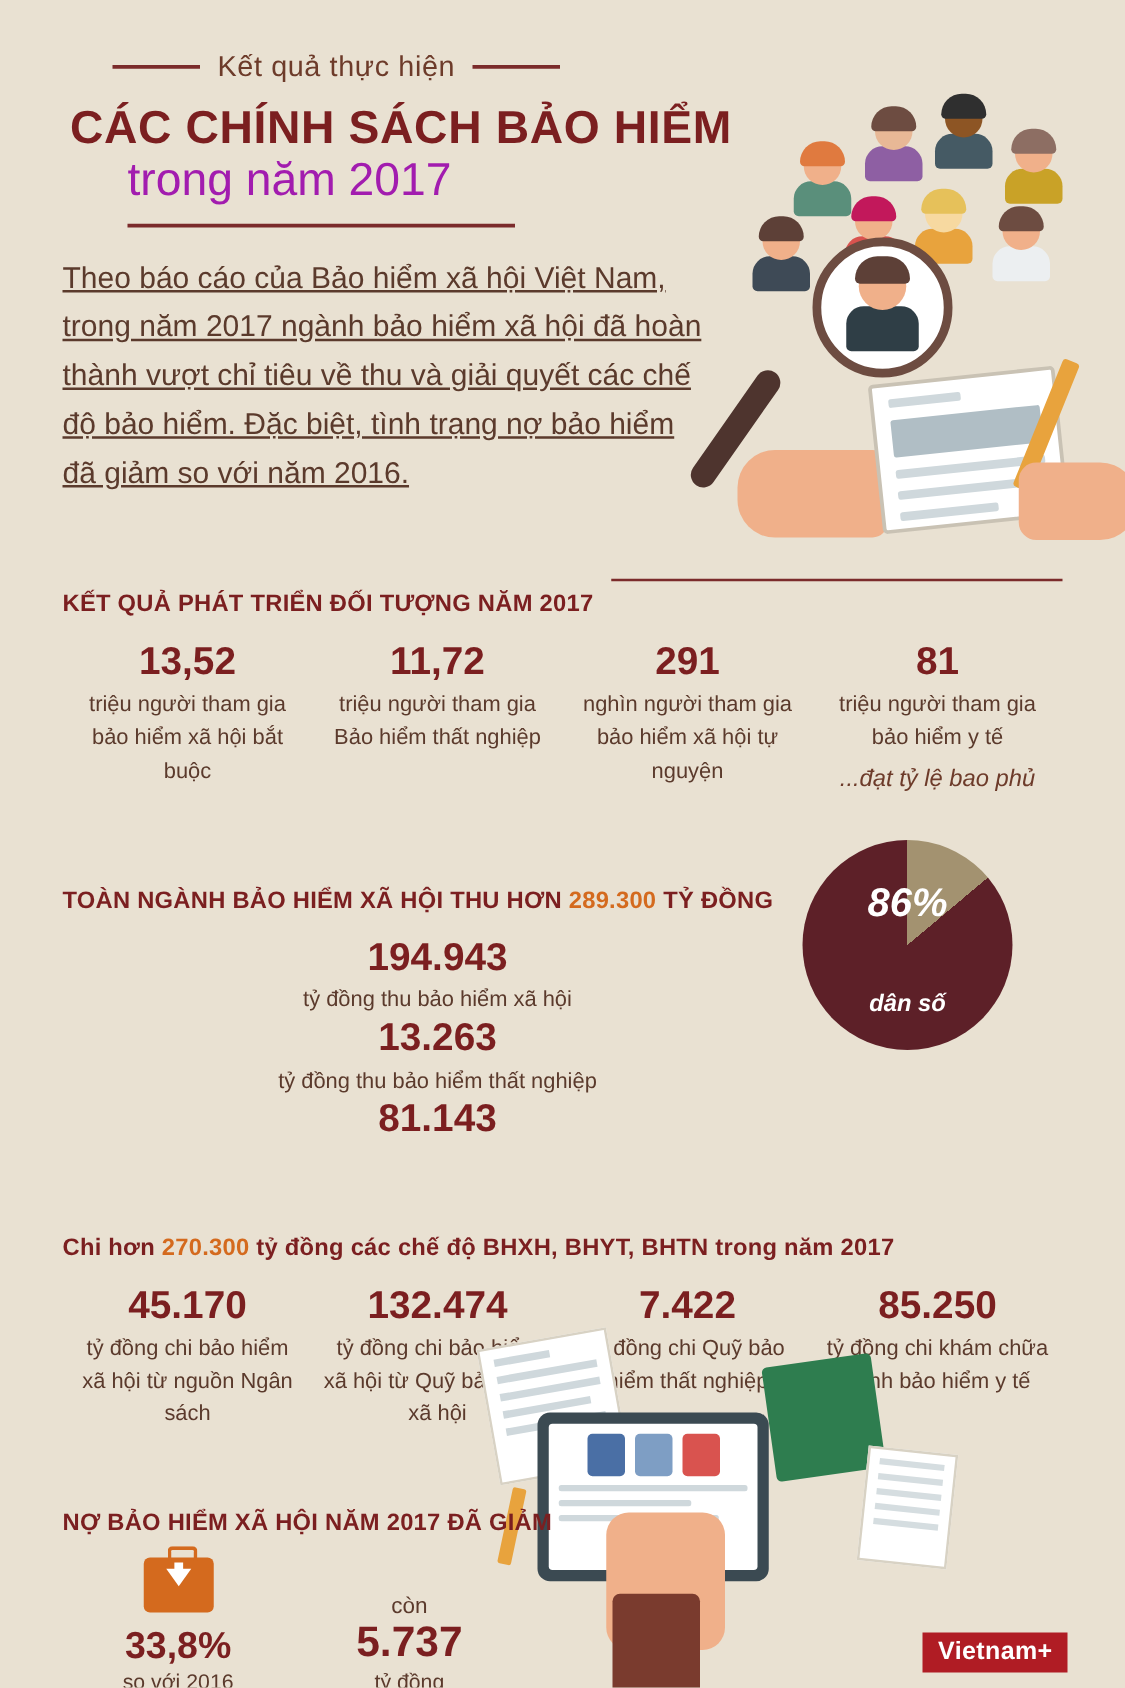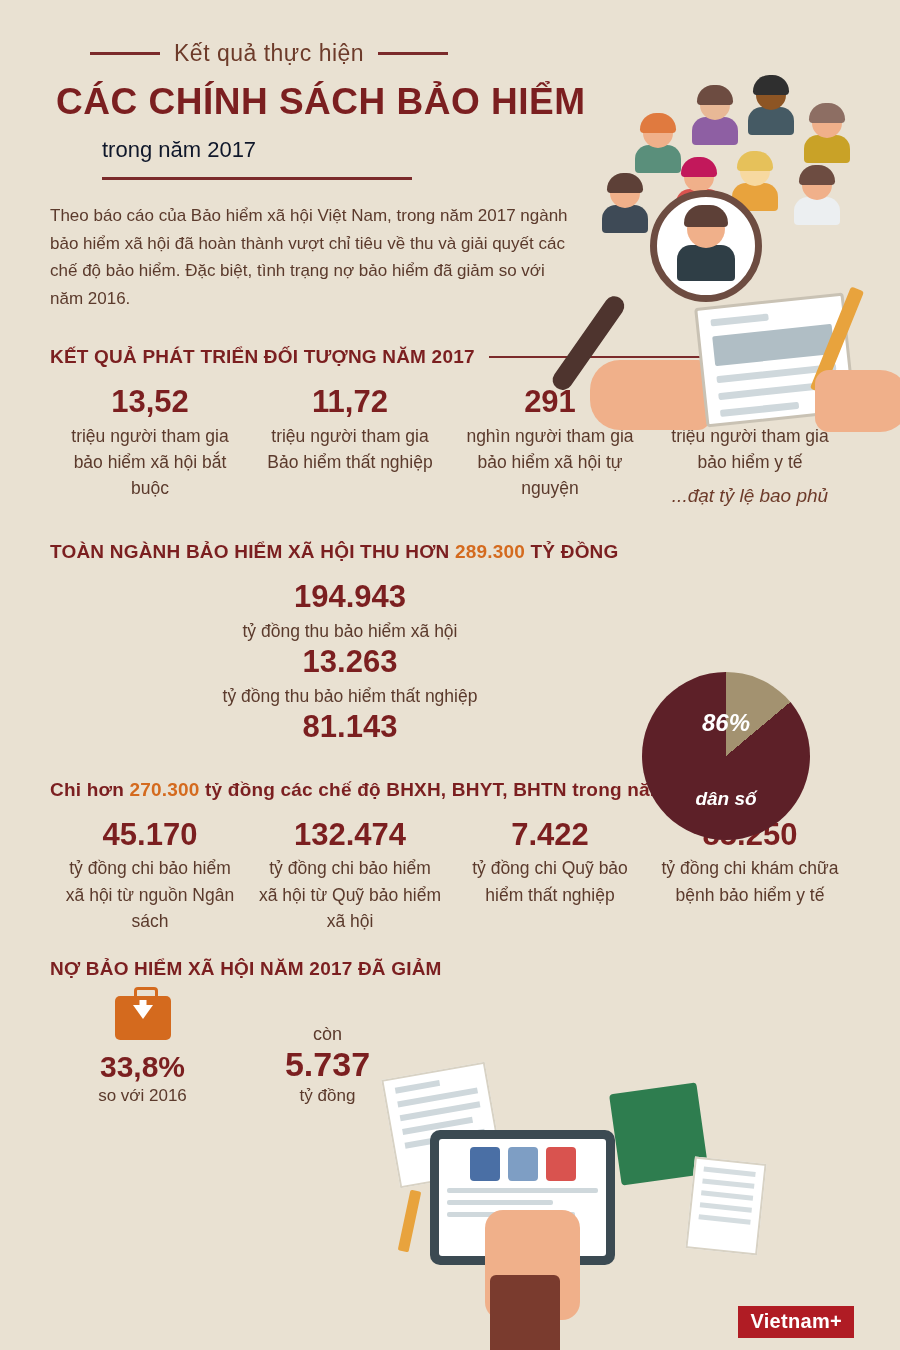--- a/index.html
+++ b/index.html
@@ -17,26 +17,27 @@
   .header { padding: 40px 50px 0 50px; position: relative; }
   .kicker-row { display: flex; align-items: center; gap: 14px; padding-left: 40px; }
   .kicker-line { height: 3px; background: #7b2b2b; flex: 0 0 70px; }
   .kicker-line.short { flex: 0 0 70px; }
   .kicker { font-size: 23px; color: #6d3b2a; letter-spacing: .5px; }
   .title-main {
     font-size: 37px; font-weight: bold; color: #7b1f20;
     letter-spacing: .5px; margin-top: 14px; padding-left: 6px;
   }
   .title-sub {
-    font-size: 22px; color: #0f172a; margin-top: 14px; padding-left: 52px;
+    font-size: 37px; color: #a21caf; padding-left: 52px;
   }
   .title-rule { width: 310px; height: 3px; background: #7b2b2b; margin: 14px 0 0 52px; }
   .intro {
-    margin-top: 22px; font-size: 17px; line-height: 1.62; color: #5b3a2c;
+    margin-top: 22px; font-size: 24px; line-height: 1.62; color: #5b3a2c;
     width: 520px;
+    text-decoration: underline;
   }
 
   
   .illus-top { position: absolute; right: 20px; top: 70px; width: 300px; height: 340px; }
   .person { position: absolute; width: 46px; }
   .p-head { width: 30px; height: 30px; border-radius: 50%; margin: 0 auto; position: relative; }
   .p-hair { position: absolute; left: -3px; top: -5px; width: 36px; height: 20px; border-radius: 18px 18px 4px 4px; }
   .p-body { width: 46px; height: 28px; border-radius: 14px 14px 4px 4px; margin-top: -3px; }
   .magnifier {
     position: absolute; left: 70px; top: 120px; width: 112px; height: 112px;
@@ -62,21 +63,21 @@
     background: #e8a33d; transform: rotate(22deg); border-radius: 3px;
   }
   .hand-right {
     position: absolute; left: 235px; top: 300px; width: 95px; height: 62px;
     background: #f0b08a; border-radius: 14px 30px 30px 14px;
   }
 
   
   .section { padding: 0 50px; }
   .sec-head { display: flex; align-items: center; gap: 14px; margin-top: 34px; }
-  .sec-title { font-size: 19px; font-weight: bold; color: #7b1f20; white-space: nowrap; letter-spacing: .2px; }
+  .sec-title { font-size: 19px; font-weight: bold; color: #7b1f20; white-space: nowrap; letter-spacing: .2px; margin-top: 41px; }
   .sec-title .hl { color: #d46a1e; }
   .sec-rule { flex: 1; height: 2px; background: #7b2b2b; }
 
   .stats { display: flex; margin-top: 16px; }
   .stat { flex: 1; text-align: center; padding: 0 8px; }
   .stat .num { font-size: 31px; font-weight: bold; color: #7b1f20; line-height: 1.15; }
   .stat .lbl { font-size: 17.5px; color: #5b3a2c; line-height: 1.5; margin-top: 3px; }
 
   .note-italic { font-size: 19px; font-style: italic; color: #6d3b2a; text-align: center; margin-top: 10px; }
 
@@ -85,21 +86,21 @@
   .pie {
     width: 168px; height: 168px; border-radius: 50%;
     background: conic-gradient(#a39270 0deg 50deg, #5d2028 50deg 360deg);
     position: relative;
   }
   .pie-label {
     position: absolute; left: 0; right: 0; top: 52%; transform: translateY(-50%);
     text-align: center; color: #fff; font-style: italic; font-weight: bold;
     line-height: 1.3;
   }
-  .pie-label .pct { font-size: 24px; }
+  .pie-label .pct { font-size: 32px; }
   .pie-label .sub { font-size: 19px; margin-top: 48px; }
 
   
   .illus-bottom { position: absolute; left: 390px; top: 1060px; width: 390px; height: 260px; }
   .tablet {
     position: absolute; left: 40px; top: 70px; width: 185px; height: 135px;
     background: #3b4a52; border-radius: 10px; padding: 9px;
   }
   .tablet-screen { width: 100%; height: 100%; background: #fff; border-radius: 3px; padding: 8px; }
   .ts-avatars { display: flex; gap: 8px; justify-content: center; }

